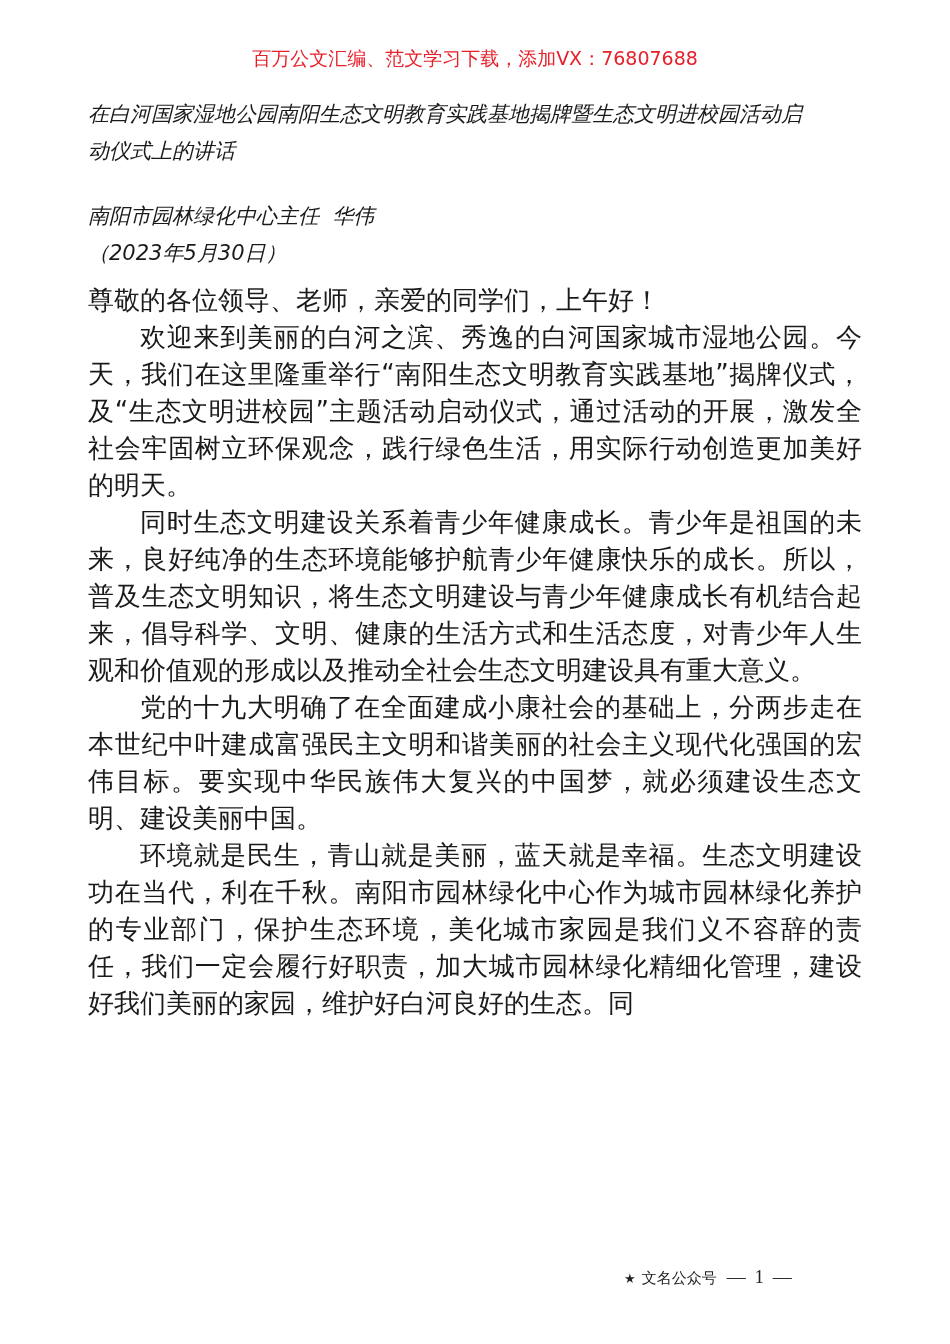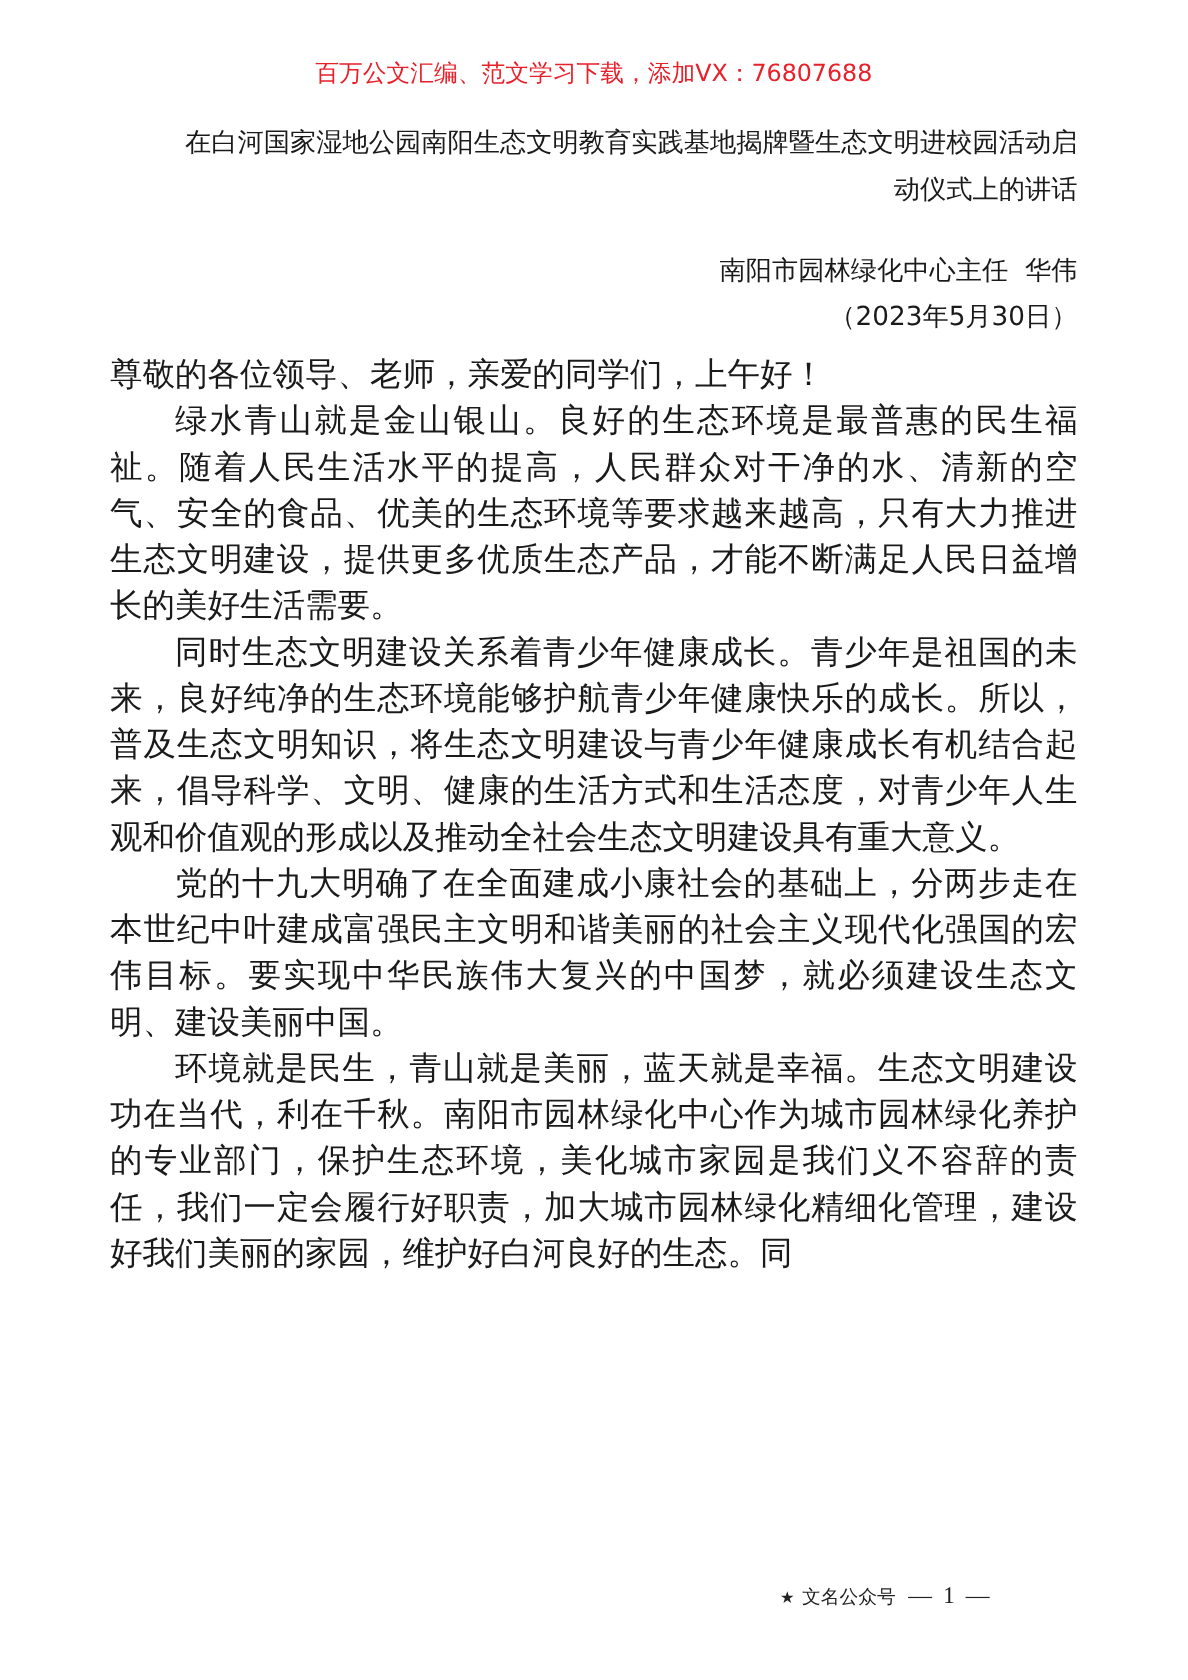--- a/index.html
+++ b/index.html
@@ -23,24 +23,25 @@
     text-align: center;
     font-size: 19px;
     color: #e8202a;
     letter-spacing: 0px;
   }
   .title-block {
     position: absolute;
     top: 96px;
     left: 88px;
     width: 774px;
-    text-align: right;
+    text-align: left;
     font-size: 21px;
     line-height: 36.5px;
     color: #1a1a1a;
+    font-style: italic;
   }
   .title-block div { white-space: nowrap; }
   .body-text {
     position: absolute;
     top: 282px;
     left: 88px;
     width: 774px;
     font-size: 26px;
     line-height: 37px;
     color: #1a1a1a;
@@ -76,21 +77,21 @@
 
 <div class="title-block">
   <div>在白河国家湿地公园南阳生态文明教育实践基地揭牌暨生态文明进校园活动启</div>
   <div>动仪式上的讲话</div>
   <div style="white-space: pre; margin-top: 29px;">南阳市园林绿化中心主任  华伟</div>
   <div>（2023年5月30日）</div>
 </div>
 
 <div class="body-text">
   <p class="salutation">尊敬的各位领导、老师，亲爱的同学们，上午好！</p>
-  <p>绿水青山就是金山银山。良好的生态环境是最普惠的民生福祉。随着人民生活水平的提高，人民群众对干净的水、清新的空气、安全的食品、优美的生态环境等要求越来越高，只有大力推进生态文明建设，提供更多优质生态产品，才能不断满足人民日益增长的美好生活需要。</p>
+  <p>欢迎来到美丽的白河之滨、秀逸的白河国家城市湿地公园。今天，我们在这里隆重举行“南阳生态文明教育实践基地”揭牌仪式，及“生态文明进校园”主题活动启动仪式，通过活动的开展，激发全社会牢固树立环保观念，践行绿色生活，用实际行动创造更加美好的明天。</p>
   <p>同时生态文明建设关系着青少年健康成长。青少年是祖国的未来，良好纯净的生态环境能够护航青少年健康快乐的成长。所以，普及生态文明知识，将生态文明建设与青少年健康成长有机结合起来，倡导科学、文明、健康的生活方式和生活态度，对青少年人生观和价值观的形成以及推动全社会生态文明建设具有重大意义。</p>
   <p>党的十九大明确了在全面建成小康社会的基础上，分两步走在本世纪中叶建成富强民主文明和谐美丽的社会主义现代化强国的宏伟目标。要实现中华民族伟大复兴的中国梦，就必须建设生态文明、建设美丽中国。</p>
   <p>环境就是民生，青山就是美丽，蓝天就是幸福。生态文明建设功在当代，利在千秋。南阳市园林绿化中心作为城市园林绿化养护的专业部门，保护生态环境，美化城市家园是我们义不容辞的责任，我们一定会履行好职责，加大城市园林绿化精细化管理，建设好我们美丽的家园，维护好白河良好的生态。同</p>
 </div>
 
 <div class="footer">
   <span class="star">★</span><span>文名公众号</span><span class="page">— 1 —</span>
 </div>
 
 </body></html>

